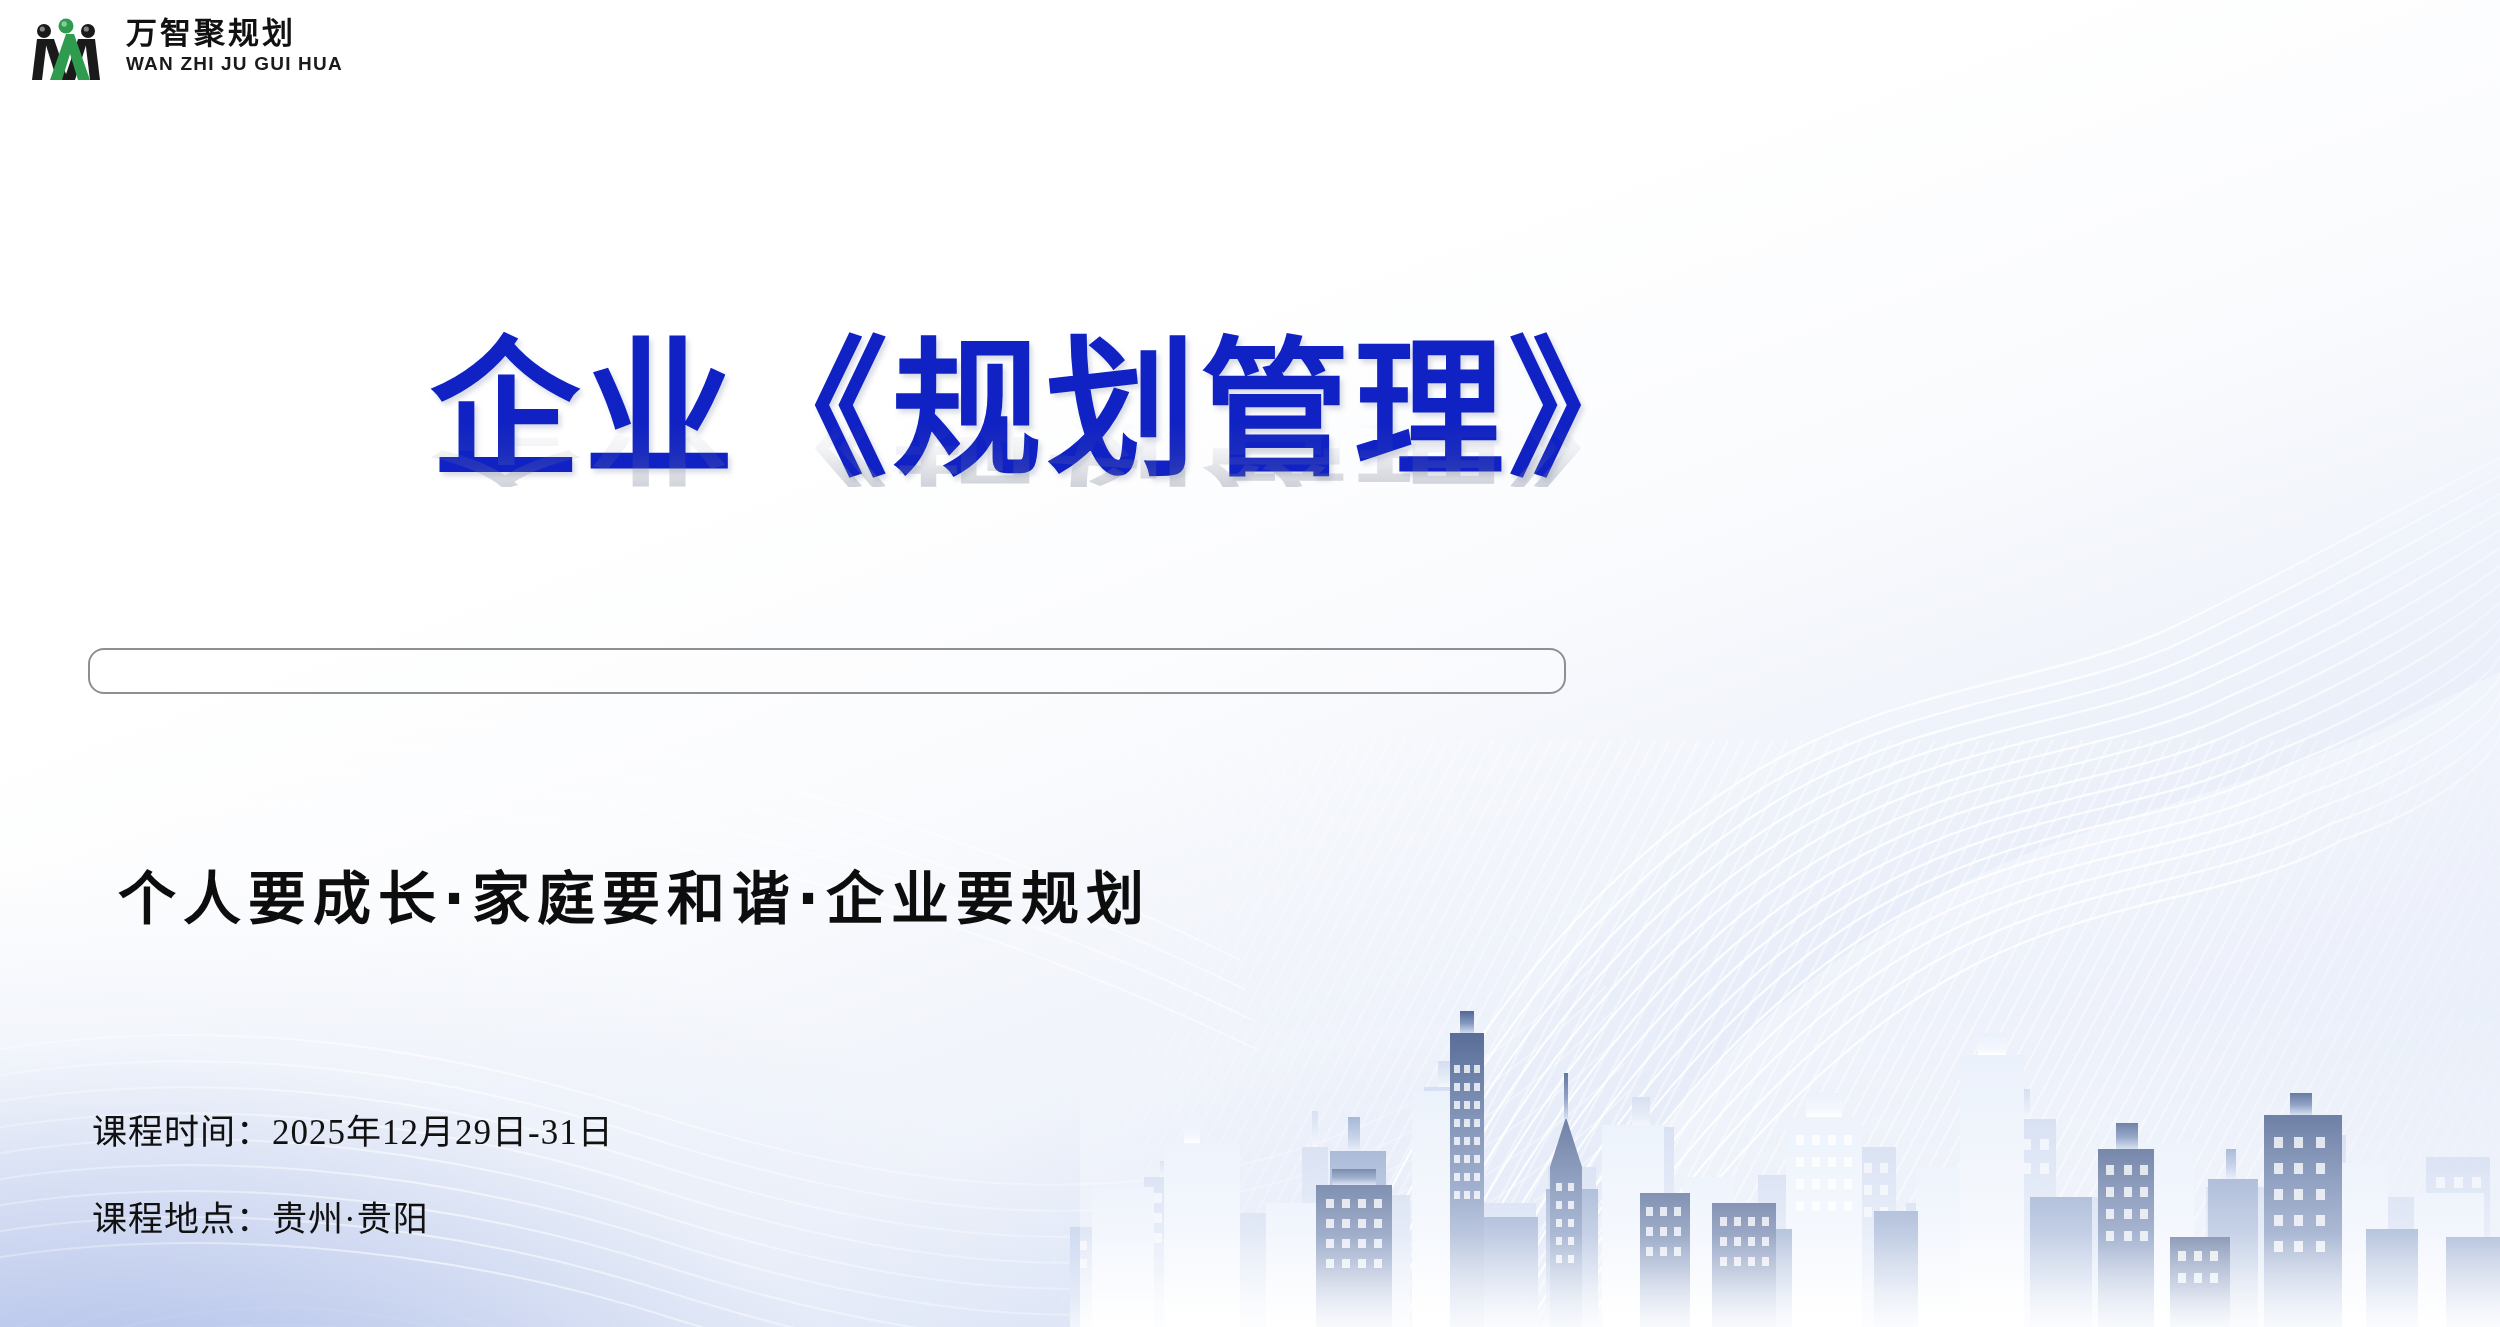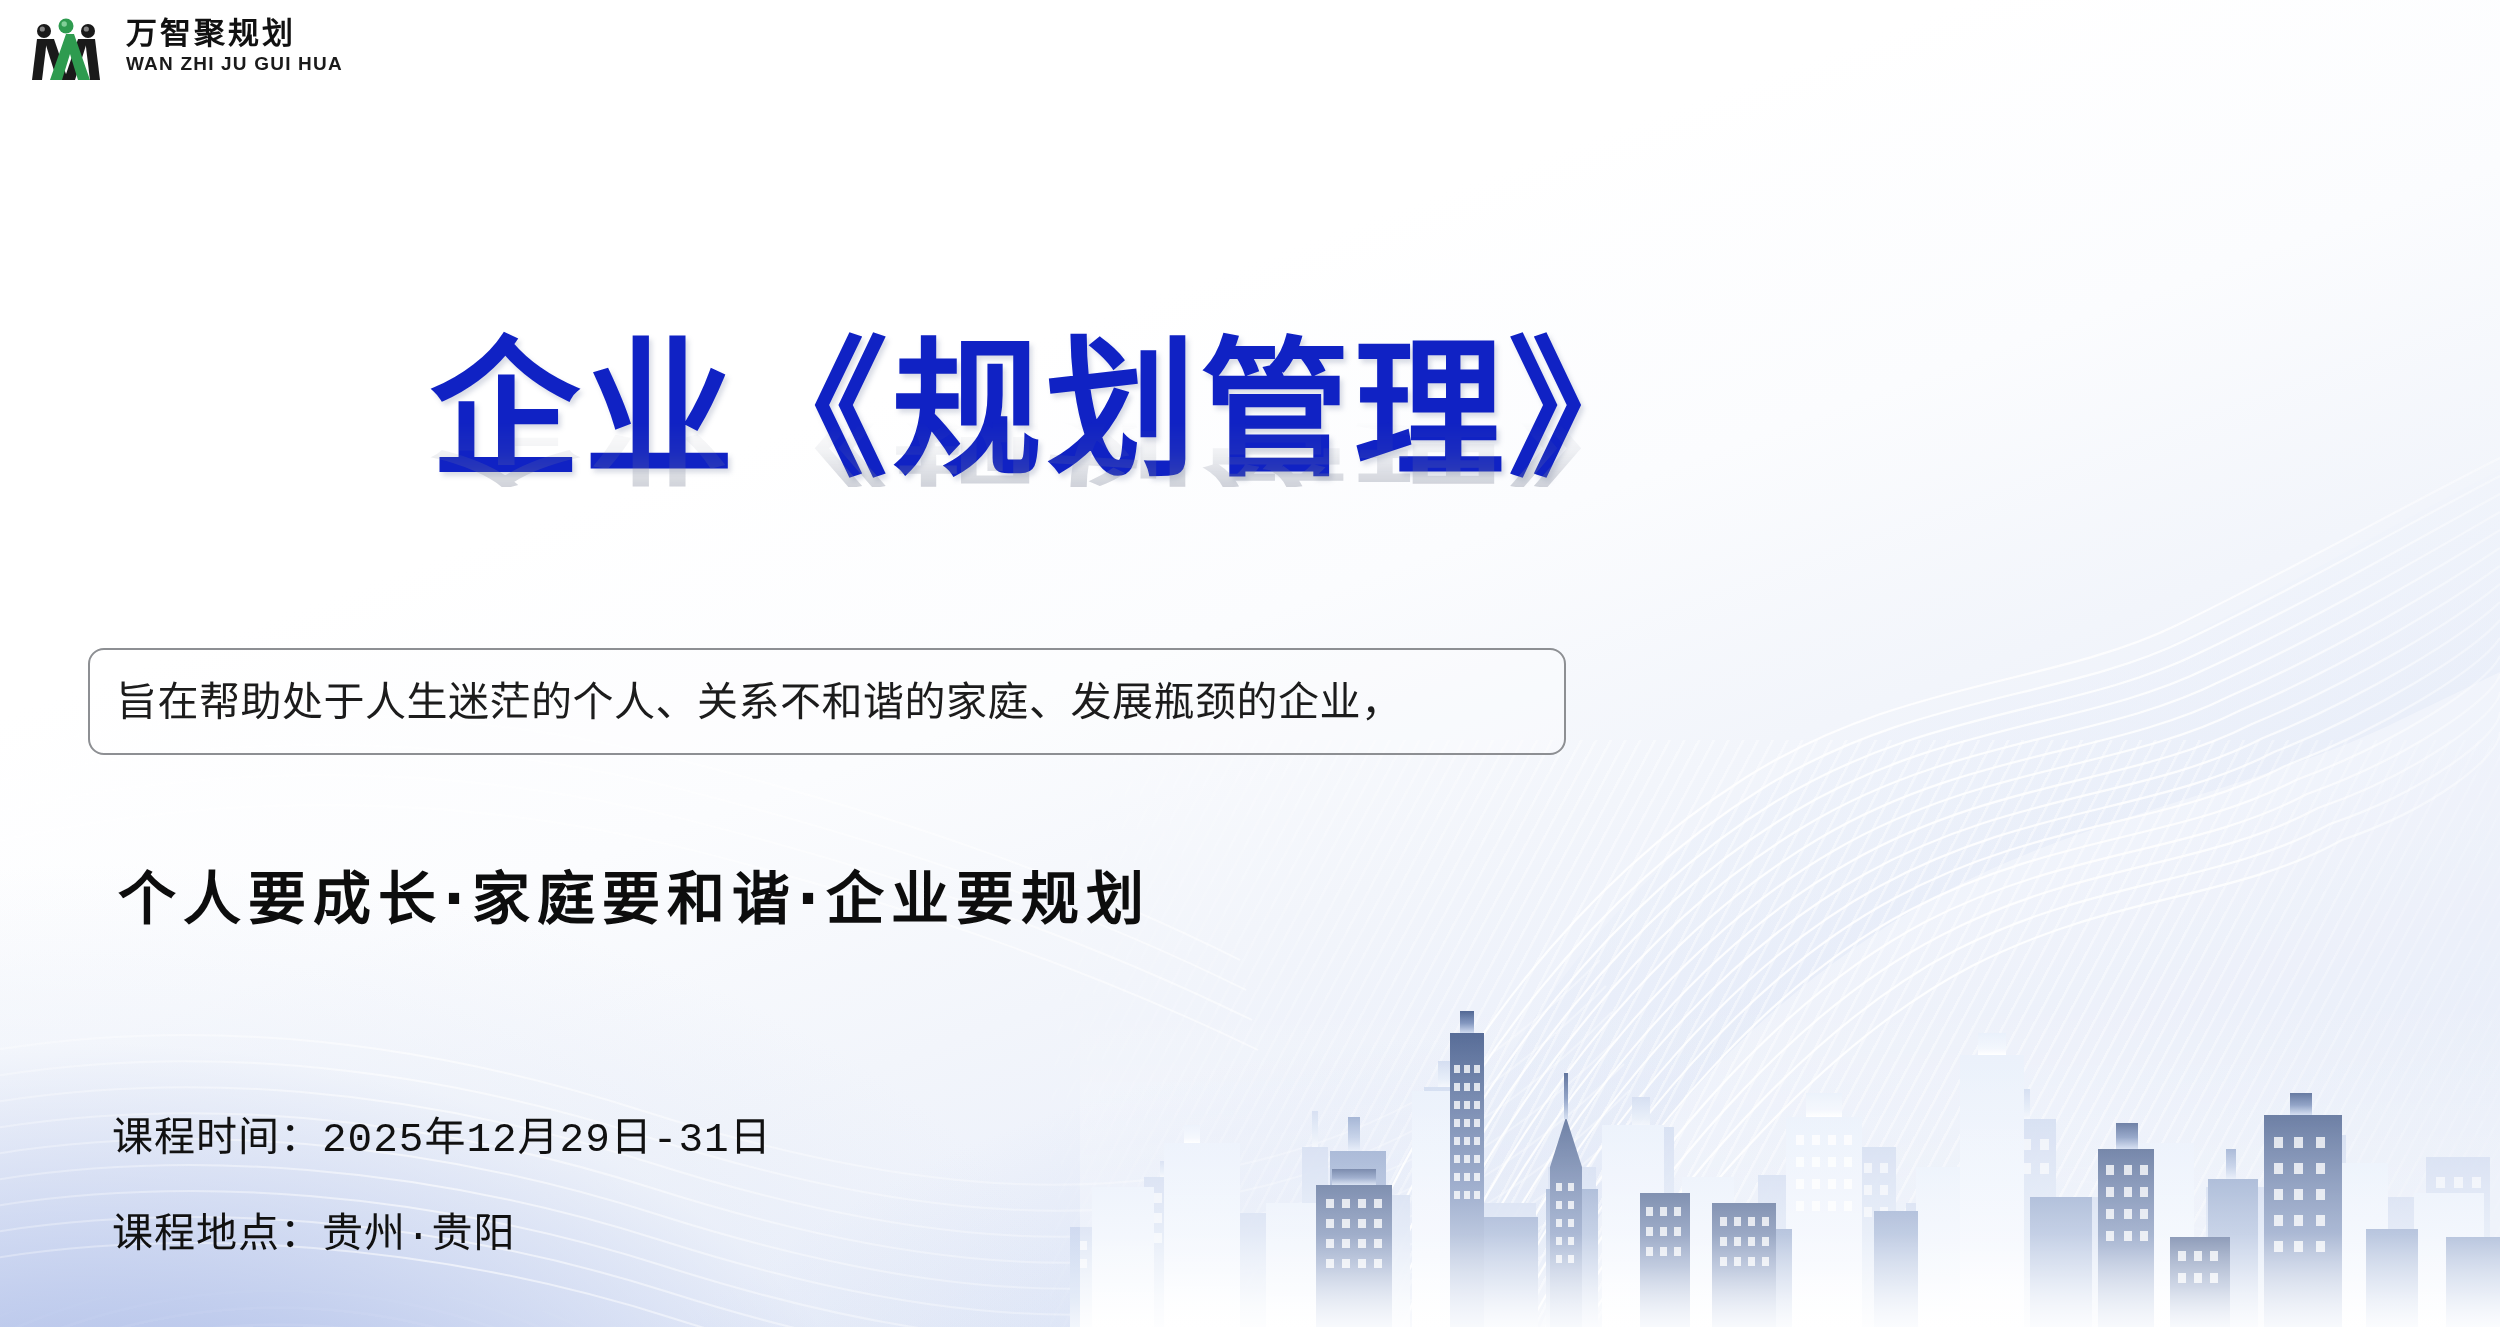--- a/index.html
+++ b/index.html
@@ -100,23 +100,23 @@
   .slogan{
     position:absolute;left:118px;top:852px;
     font-family:"DejaVu Sans","Liberation Sans",sans-serif;
     font-size:58px;font-weight:700;color:#0d0d0d;
     letter-spacing:7px;white-space:nowrap;
   }
 
   
   .course-info{position:absolute;left:92px;top:1103px;}
   .course-line{
-    font-family:Liberation Mono, monospace;
-    font-size:41px;font-weight:500;color:#111;
-    letter-spacing:1px;white-space:nowrap;margin-bottom:36px;margin-left:20px;
+    font-family:Liberation Serif, serif;
+    font-size:35px;font-weight:500;color:#111;
+    letter-spacing:1px;white-space:nowrap;margin-bottom:36px;
   }
   .course-line:last-child{margin-bottom:0;}
 
   
   .loc-wrap{position:absolute;left:1954px;top:880px;width:420px;text-align:center;}
   .pin{width:72px;height:94px;display:block;margin:0 auto 22px auto;}
   .loc-text{
     font-family:"DejaVu Sans","Liberation Sans",sans-serif;
     font-size:54px;font-weight:500;color:#111;letter-spacing:12px;
     white-space:nowrap;text-indent:12px;
@@ -534,21 +534,20 @@
       <div class="logo-en">WAN ZHI JU GUI HUA</div>
     </div>
   </div>
 
   <div class="title-wrap">
     <div class="title">企业《规划管理》</div>
     <div class="title-reflection" aria-hidden="true">企业《规划管理》</div>
   </div>
 
   <div class="desc-box">
-    <div class="desc-line">旨在帮助处于人生迷茫的个人、关系不和谐的家庭、发展瓶颈的企业，</div>
   </div>
 
   <div class="slogan">个人要成长·家庭要和谐·企业要规划</div>
 
   <div class="course-info">
     <div class="course-line">课程时间：2025年12月29日-31日</div>
     <div class="course-line">课程地点：贵州·贵阳</div>
   </div>
 
 

